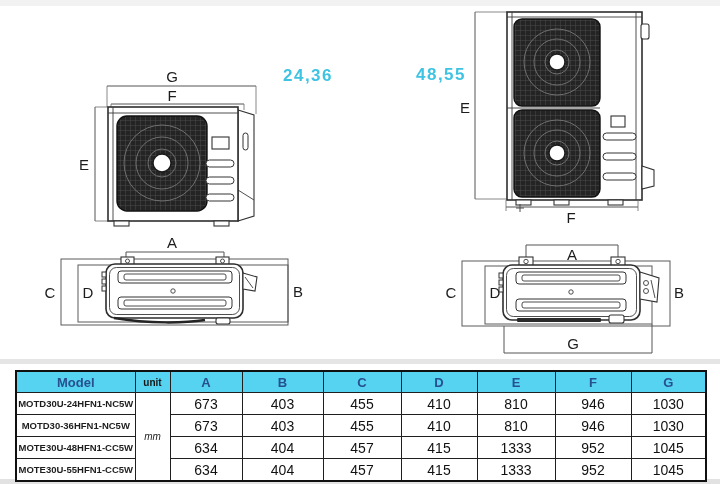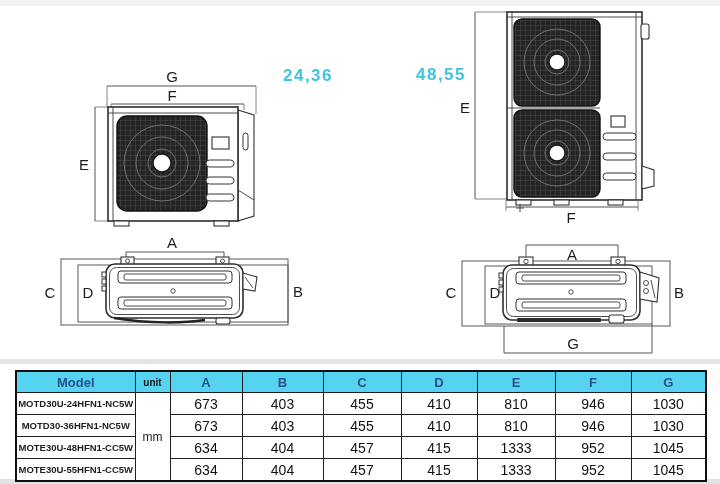--- a/index.html
+++ b/index.html
@@ -36,21 +36,21 @@
     border:1px solid #1f1f1f; text-align:center; vertical-align:middle;
     padding:0; overflow:hidden; white-space:nowrap;
   }
   table.dims th {
     height:20px; background:#55d3f0; color:#27508f;
     font-size:13px; font-weight:bold;
   }
   table.dims th.unit-h { color:#161616; font-size:10px; }
   table.dims td { height:21px; font-size:14px; color:#111; }
   table.dims td.model { font-size:9.5px; font-weight:700; color:#1d1d1d; }
-  table.dims td.unitcell { font-size:12px; color:#1d1d1d; }
+  table.dims td.unitcell { font-size:10px; color:#1d1d1d;font-style:italic; }
 </style>
 </head>
 <body>
 
 <div class="stage">
 
   <div class="smudge top"></div>
   <div class="smudge mid"></div>
   <div class="smudge bottom"></div>
 

